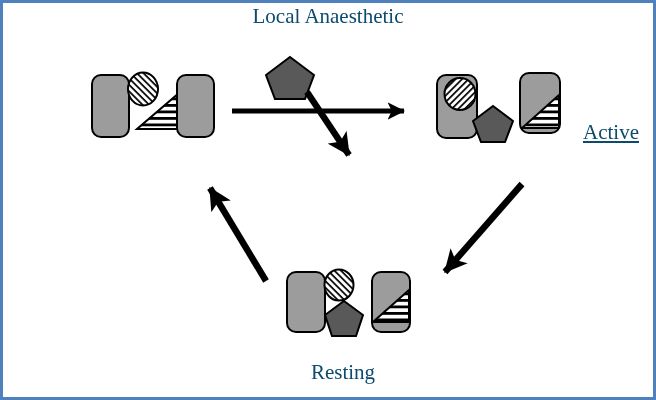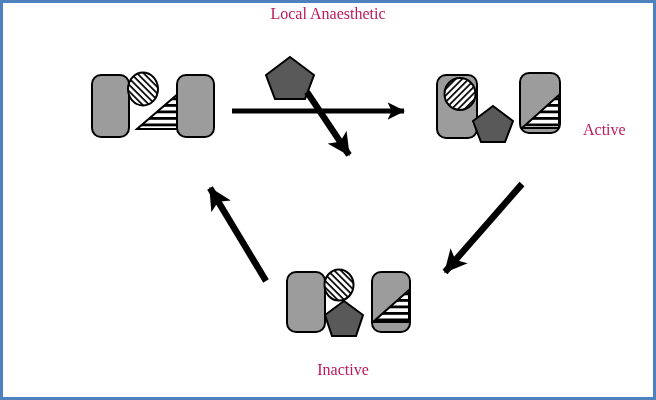--- a/index.html
+++ b/index.html
@@ -17,22 +17,22 @@
     background: var(--color-background, #ffffff);
     overflow: hidden;
   }
   .diagram-svg {
     position: absolute;
     left: 0;
     top: 0;
   }
   .label {
     position: absolute;
-    color: #be185d;
-    font-size: 16px;
+    color: #0c4a6e;
+    font-size: 21px;
     line-height: 1.1;
     white-space: nowrap;
   }
   .label.centered { transform: translateX(-50%); }
   .subunit {
     fill: var(--color-subunit, #9c9c9c);
     stroke: var(--color-outline, #000);
     stroke-width: 2;
   }
   .ball {
@@ -119,15 +119,15 @@
       <ellipse class="ball" cx="339" cy="285" rx="14.5" ry="15.5"></ellipse>
       <polygon class="pent" points="344,301 363,315 356,336 332,336 325,315"></polygon>
       <rect class="subunit" x="372" y="272" width="38" height="60" rx="9"></rect>
       <g clip-path="url(#clipInactiveR)">
         <polygon class="gate" points="373,322 409,322 409,290"></polygon>
       </g>
     </g>
   </svg>
 
   <div class="label centered" style="left:325px; top:2px;">Local Anaesthetic</div>
-  <div class="label" style="left:580px; top:118px;">Active</div>
-  <div class="label centered" style="left:340px; top:358px;">Inactive</div>
+  <div class="label" style="left:580px; top:118px;text-decoration:underline;">Active</div>
+  <div class="label centered" style="left:340px; top:358px;">Resting</div>
 </div>
 
 </body></html>

